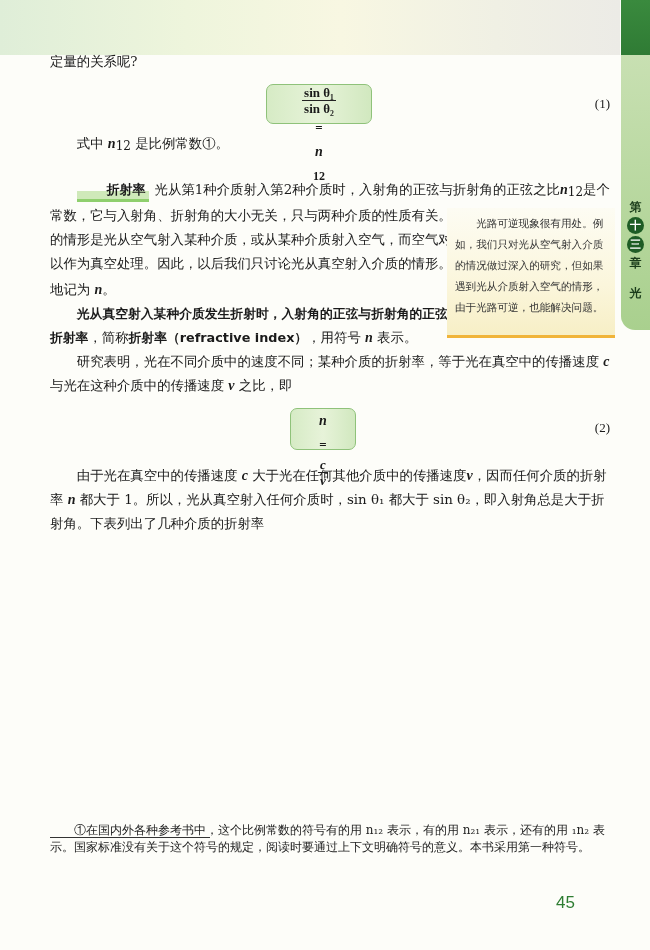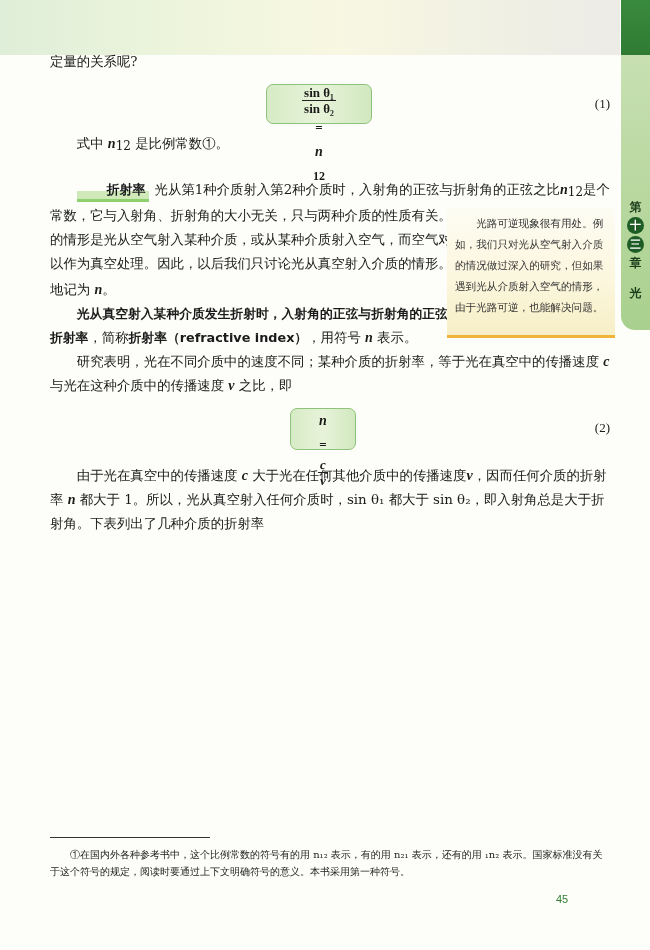--- a/index.html
+++ b/index.html
@@ -62,24 +62,24 @@
   }
   .sidenote .t { text-indent: 2em; }
 
   .kw {
     display: inline-block; font-family: "DejaVu Sans", sans-serif; font-weight: bold; font-size: 13px;
     border-bottom: 3px solid #8fcf6d; line-height: 18px; padding: 0 3px; margin-right: 6px;
     background: linear-gradient(180deg, transparent 55%, #cfe9b9 55%);
   }
 
   .footnote-rule { position: absolute; left: 50px; top: 837px; width: 160px; height: 1px; background: #333; }
-  .footnote { position: absolute; left: 50px; top: 846px; width: 560px; font-size: 10px; line-height: 17px; color: #222; }
+  .footnote { position: absolute; left: 50px; top: 822px; width: 560px; font-size: 12px; line-height: 17px; color: #222; }
   .page-num {
     position: absolute; left: 556px; top: 893px; font-family: "Liberation Sans", sans-serif;
-    font-size: 11px; color: #2e7d32;
+    font-size: 17px; color: #2e7d32;
   }
 </style>
 </head>
 <body>
 
 <div class="top-band"></div>
 <div class="chapter-tab-top"></div>
 <div class="chapter-tab">
   <div class="tab-chars">
     <span class="plain">第</span>

